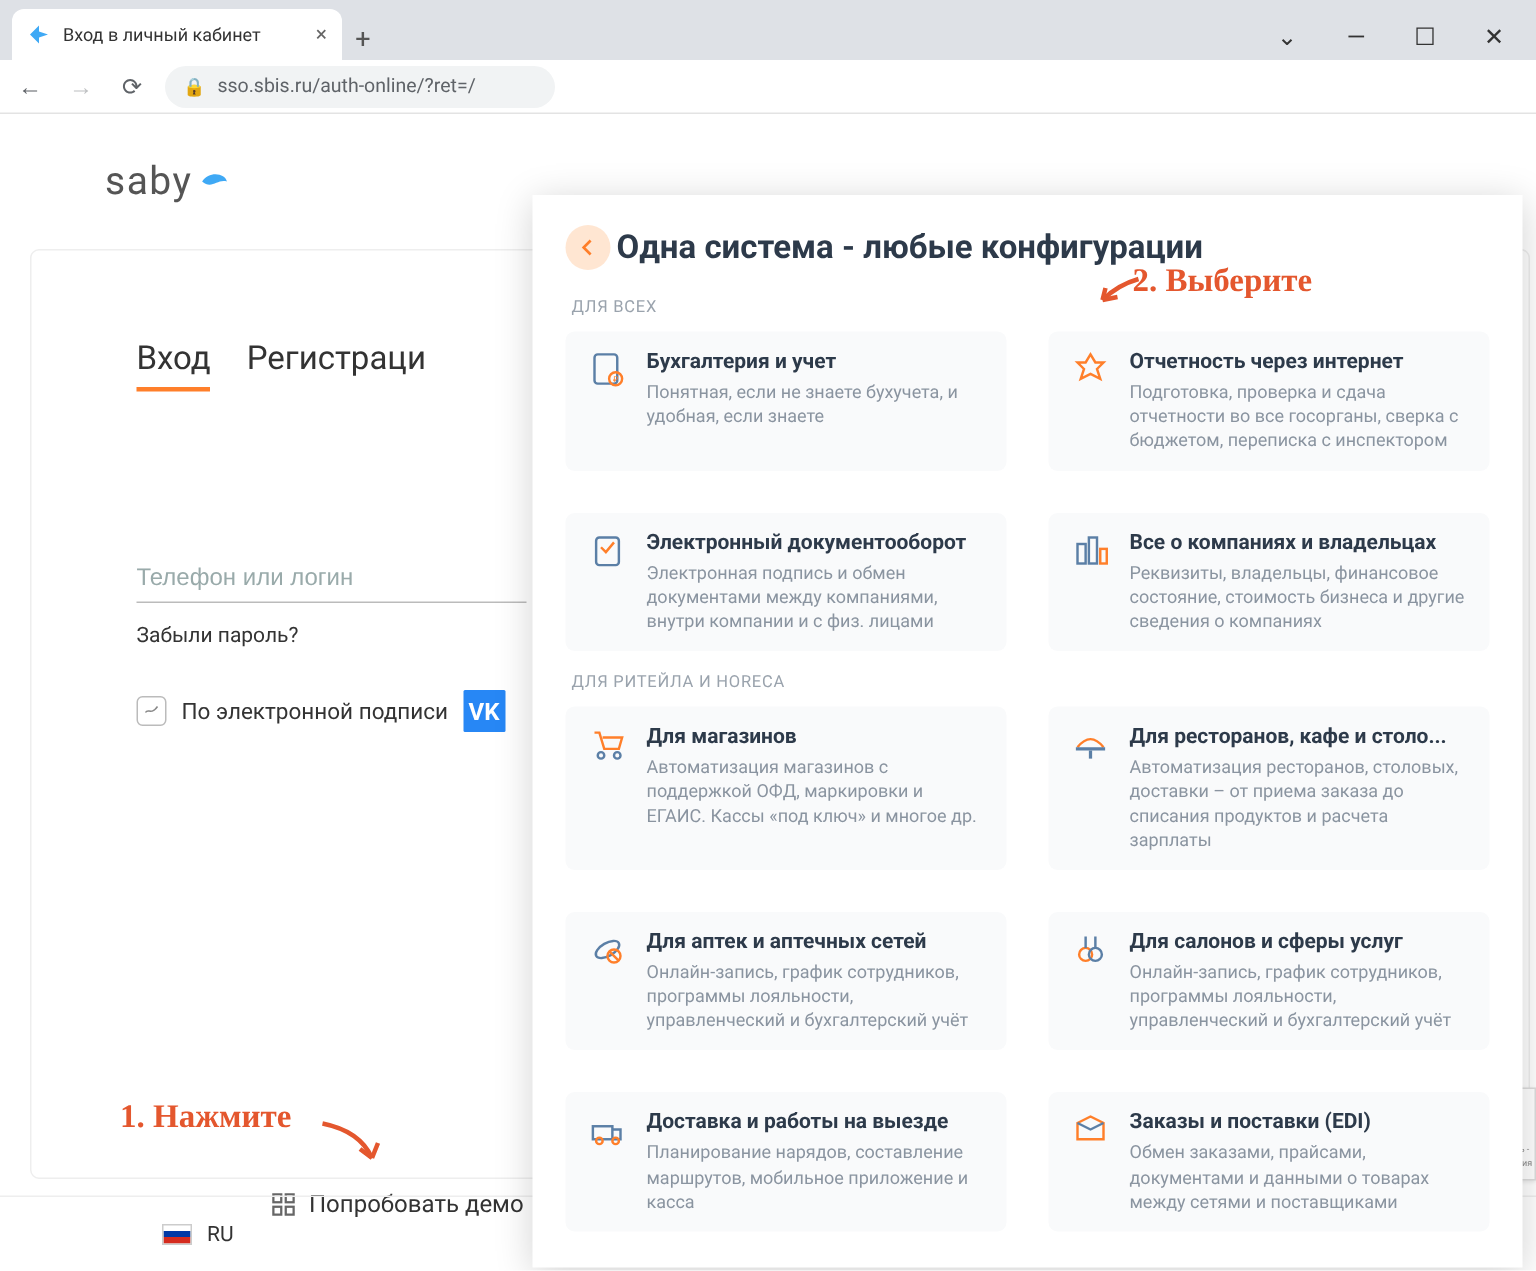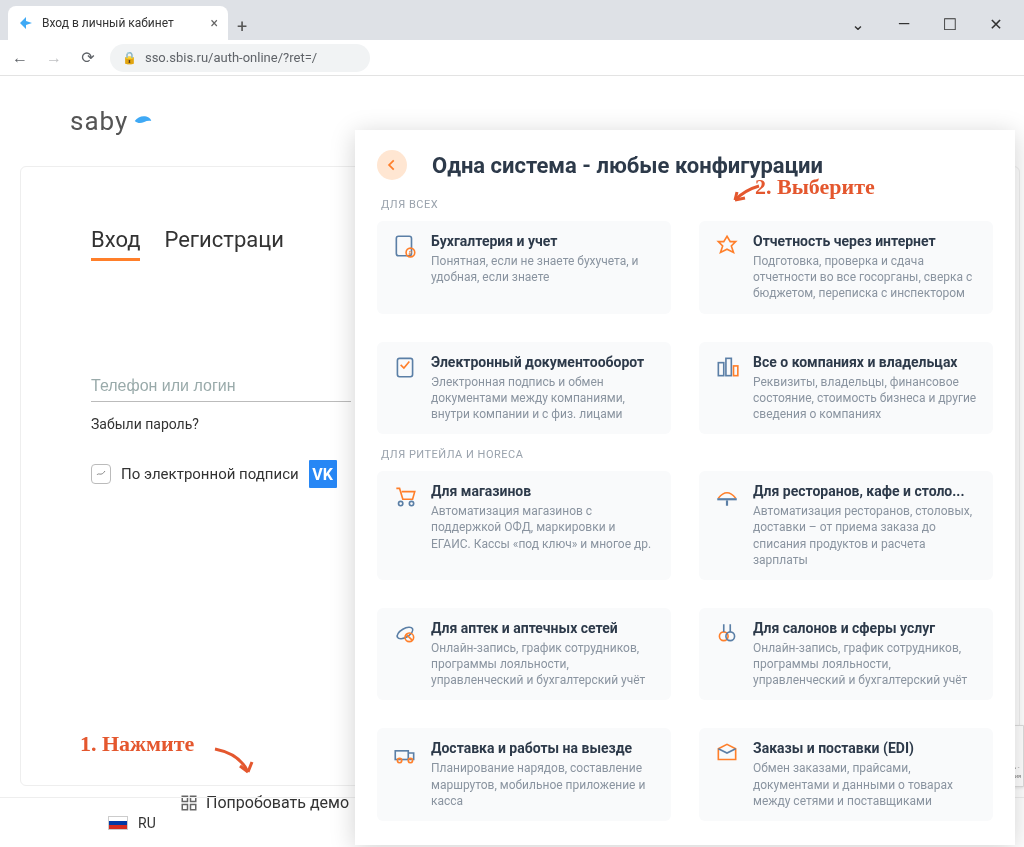--- a/index.html
+++ b/index.html
@@ -44,21 +44,21 @@
   .help-circle { position: absolute; right: 18px; bottom: 18px; width: 30px; height: 30px; border-radius: 50%; background: #f1f2f4; color: #888; display: flex; align-items: center; justify-content: center; font-size: 16px; }
 
   
   .annot { position: absolute; color: #e4572e; font-family: "Comic Sans MS", cursive; font-weight: bold; }
   .annot1 { left: 80px; top: 655px; font-size: 22px; }
   .annot2 { left: 760px; top: 100px; font-size: 22px; }
   .arrow { position: absolute; color: #e4572e; }
 
   
   .overlay { position: absolute; left: 355px; top: 54px; width: 660px; background: #fff; box-shadow: 0 4px 24px rgba(0,0,0,0.18); padding: 20px 22px 24px 22px; z-index: 10; }
-  .overlay-head { display: flex; align-items: center; gap: 25px; margin-bottom: 18px; }
+  .overlay-head { display: flex; align-items: center; gap: 4px; margin-bottom: 18px; }
   .back-circle { width: 30px; height: 30px; border-radius: 50%; background: #ffe6d2; color: #ff7f2a; display: flex; align-items: center; justify-content: center; font-size: 16px; cursor: pointer; }
   .overlay-title { font-size: 22px; font-weight: 700; color: #2d3a4a; }
   .section-label { font-size: 11px; color: #9aa3ad; letter-spacing: 0.5px; margin: 14px 0 10px 4px; text-transform: uppercase; }
   .cards { display: grid; grid-template-columns: 1fr 1fr; gap: 28px; }
   .card { background: #f9fafb; border-radius: 6px; padding: 12px 14px; display: flex; gap: 12px; cursor: pointer; }
   .card-icon { width: 28px; flex-shrink: 0; display: flex; justify-content: center; }
   .card-icon svg { width: 26px; height: 26px; }
   .card-body { flex: 1; }
   .card-title { font-size: 14px; font-weight: 700; color: #2d3a4a; margin-bottom: 4px; }
   .card-desc { font-size: 12px; color: #8a94a0; line-height: 1.35; }

